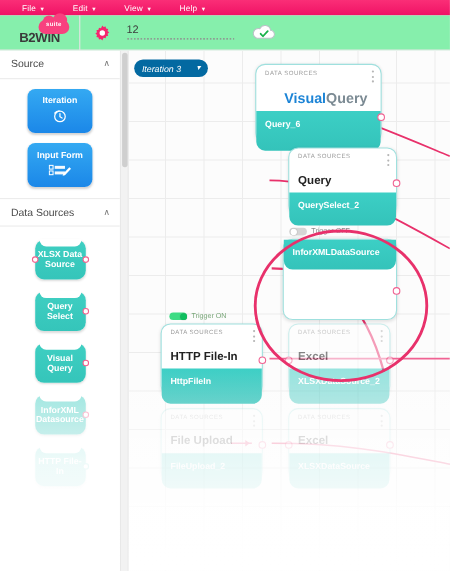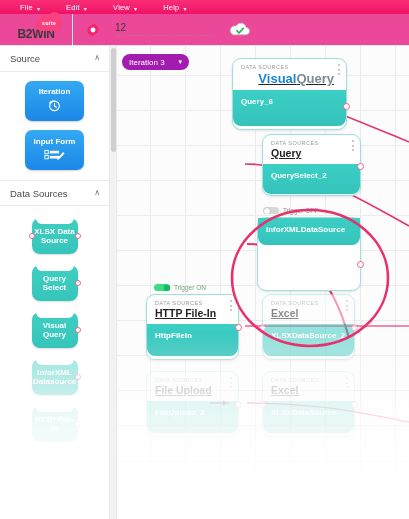--- a/index.html
+++ b/index.html
@@ -21,21 +21,21 @@
   }
   .menu-item{
     display:flex; align-items:flex-end; gap:4px;
     color:#ffffff; font-size:7.5px; letter-spacing:.2px;
     cursor:pointer;
   }
   .menu-item .cv{ font-size:6px; opacity:.95; line-height:1; }
 
   
   .toolbar{
-    height:32px; background:#ec4899;
+    height:32px; background:#86efac;
     display:flex; align-items:center;
     border-bottom:1px solid #e6e6e6;
     position:relative;
   }
   .logo-wrap{
     width:72px; height:32px; position:relative;
     display:flex; align-items:flex-end; justify-content:center;
     padding-bottom:5px; flex:0 0 auto;
   }
   .logo-text{
@@ -160,42 +160,42 @@
   }
   .canvas-fade{
     position:absolute; left:7px; right:0; bottom:0; height:185px;
     background:linear-gradient(180deg, rgba(255,255,255,0) 0%, rgba(255,255,255,.55) 38%, rgba(255,255,255,.95) 78%, #ffffff 100%);
     pointer-events:none; z-index:6;
   }
 
   .iteration-pill{
     position:absolute; left:12px; top:8px;
     height:16px; padding:0 7px; border-radius:8px;
-    background:#a21caf; color:#ffffff; font-size:8px;
+    background:#0369a1; color:#ffffff; font-size:8px;
     display:flex; align-items:center; gap:14px;
-    cursor:pointer; z-index:5;
+    cursor:pointer; z-index:5;font-style:italic;
   }
   .iteration-pill .cv{ font-size:7px; }
 
   
   .node{
     position:absolute; border-radius:9px;
     background:#ffffff;
     border:1px solid #9fe0de;
     box-shadow:0 1px 3px rgba(0,0,0,.10);
     overflow:visible; z-index:3;
   }
   .node-head{ padding:5px 8px 4px 8px; position:relative; }
   .node-cat{
     font-size:5.5px; letter-spacing:.45px; color:#9a9a9a;
     text-transform:uppercase; line-height:7px;
   }
   .node-title{
     font-size:10.5px; font-weight:700; color:#222222;
-    line-height:11.5px; margin-top:1px;text-decoration:underline;
+    line-height:11.5px; margin-top:12px;
   }
   .node-title.logo-vq{ font-size:13px; text-align:right; padding-right:4px; line-height:14px; }
   .node-title.logo-vq .v{ color:#1c84d6; }
   .node-title.logo-vq .q{ color:#7b8a93; font-weight:600; }
   .kebab{
     position:absolute; right:6px; top:5px;
     width:3px; height:11px; cursor:pointer;
     display:flex; flex-direction:column; justify-content:space-between; align-items:center;
   }
   .kebab i{ width:2px; height:2px; border-radius:50%; background:#b6b6b6; display:block; }

